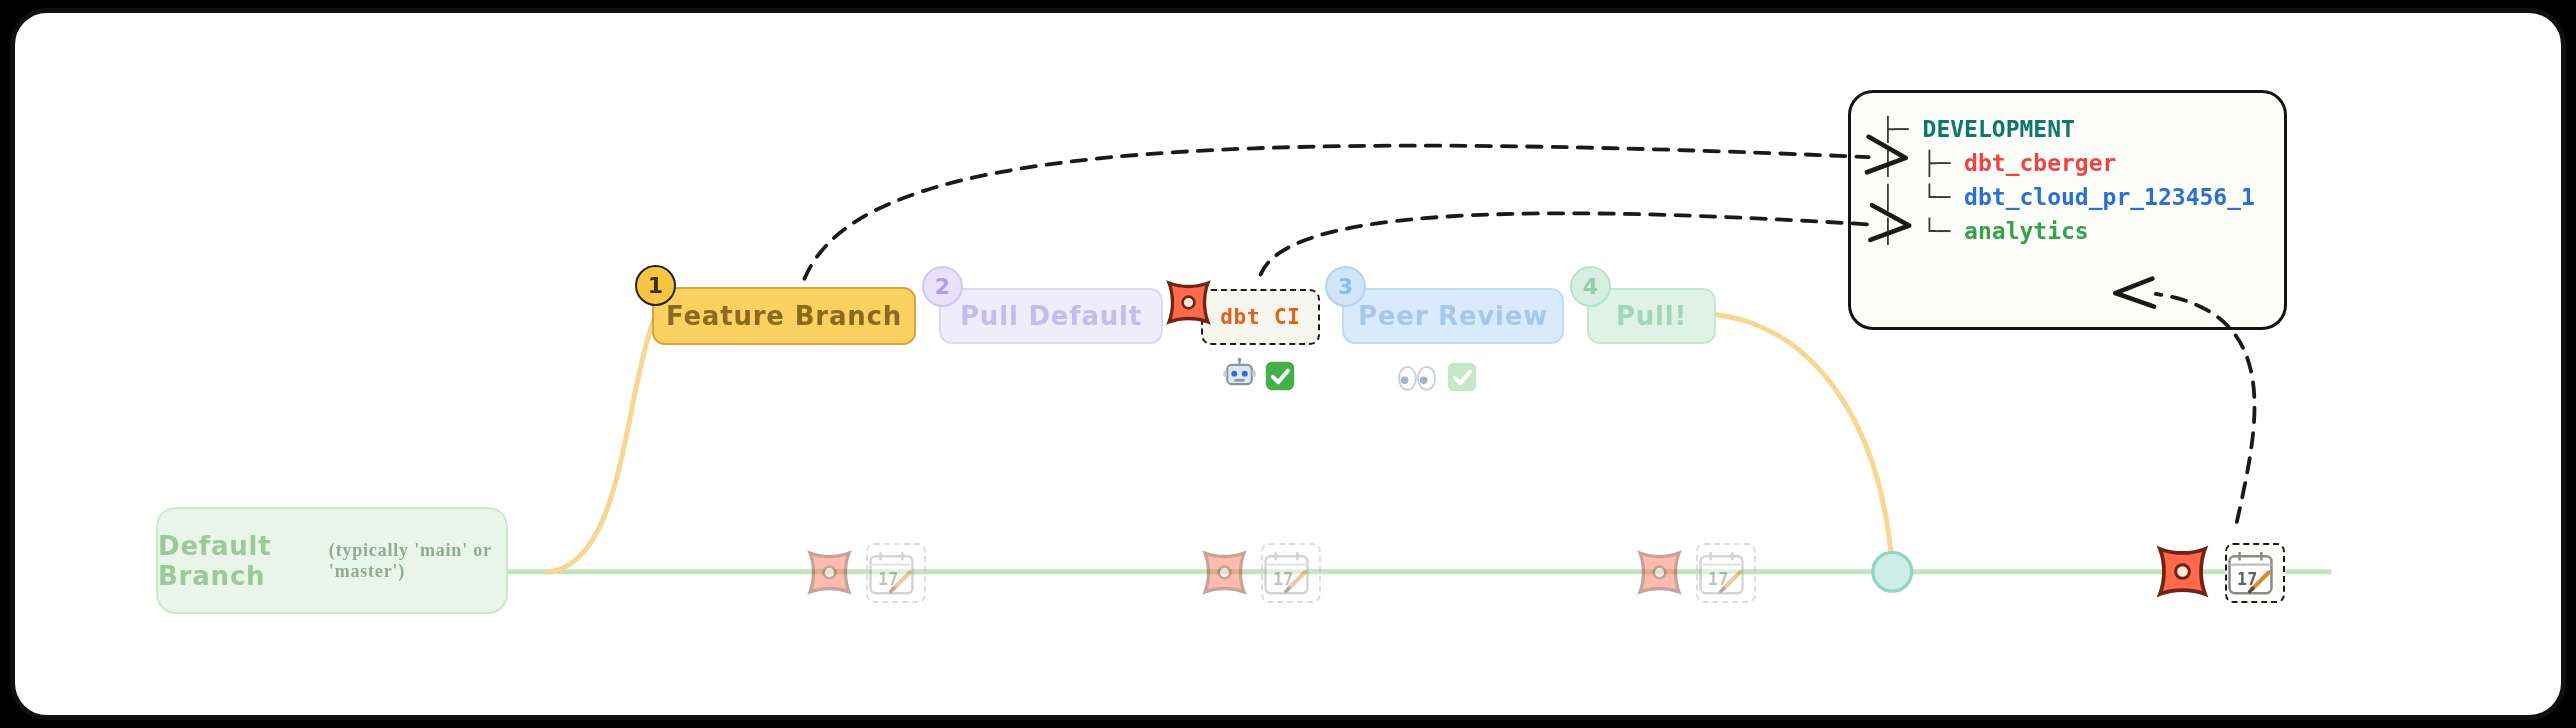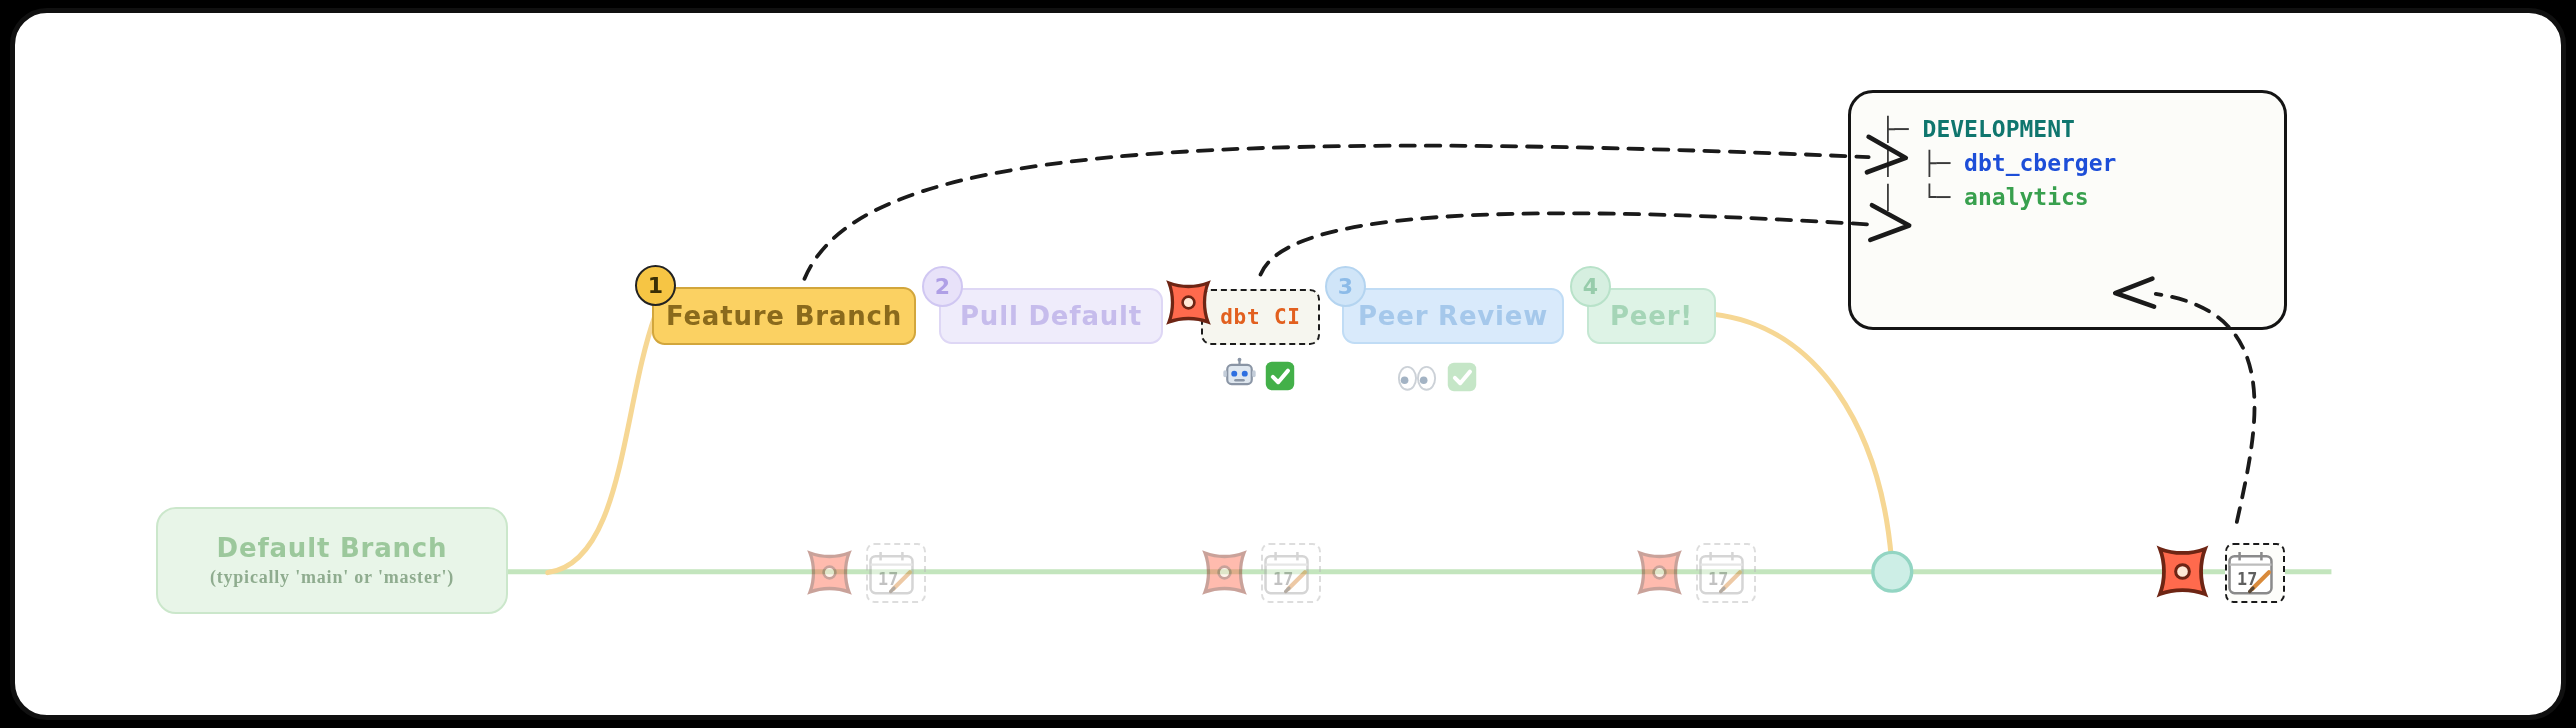--- a/index.html
+++ b/index.html
@@ -2,21 +2,21 @@
 <html style="font-size:13.5px"><head>
 <meta charset="utf-8">
 <style>
   html,body{margin:0;padding:0;background:#000;}
   #canvas{position:relative;width:2576px;height:728px;background:#000;font-family:"DejaVu Sans",sans-serif;overflow:hidden;}
   #frame{position:absolute;left:10px;top:8.4px;right:10px;bottom:8.4px;background:#ffffff;border:5px solid #101010;border-radius:37px;}
   svg.layer{position:absolute;left:0;top:0;width:2576px;height:728px;pointer-events:none;}
 
   
   .box{position:absolute;display:flex;align-items:center;justify-content:center;border-radius:12.7px;font-weight:bold;font-size:26px;letter-spacing:0.8px;}
-  .box-default{left:156px;top:507px;width:348px;height:103px;background:#e8f5e8;border:2.5px solid #cbe7cb;border-radius:20px;flex-direction:column;gap:3.4px;}
+  .box-default{left:156px;top:507px;width:348px;height:103px;background:#e8f5e8;border:2.5px solid #cbe7cb;border-radius:20px;flex-direction:row;gap:3.4px;}
   .box-default .t1{color:#9cc89c;font-size:26px;font-weight:bold;}
   .box-default .t2{color:#8fac8f;font-size:18px;font-weight:bold;font-family:Liberation Serif, serif;}
   .box-feature{left:652px;top:287px;width:260px;height:54px;background:#fbd162;border:2.5px solid #d2a63c;color:#8a6a1c;}
   .box-pr{left:939px;top:288px;width:220px;height:52px;background:#efecfb;border:2.5px solid #ded7f5;color:#c6bcec;}
   .box-dbtci{left:1201px;top:289px;width:115px;height:52px;background:#f6f6ef;border:2.5px dashed #1c1c1c;border-radius:10px;color:#e2601f;font-family:"DejaVu Sans Mono",monospace;font-size:21px;}
   .box-review{left:1342px;top:288px;width:218px;height:52px;background:#d9eafb;border:2.5px solid #c0dcf5;color:#a5c8eb;}
   .box-merge{left:1587px;top:288px;width:125px;height:52px;background:#def3e6;border:2.5px solid #c4e7d2;color:#a5d5b7;}
 
   .num{position:absolute;left:-18.6px;top:-24px;width:37px;height:37px;border-radius:50%;display:flex;align-items:center;justify-content:center;font-size:22px;font-weight:bold;border:2.5px solid;}
   .num1{background:#f6c544;border-color:#222;color:#3a2f05;}
@@ -171,21 +171,21 @@
     <span>dbt CI</span>
   </div>
 
   <div class="box box-review">
     <div class="num num3">3</div>
     <span>Peer Review</span>
   </div>
 
   <div class="box box-merge">
     <div class="num num4">4</div>
-    <span>Peer!</span>
+    <span>Pull!</span>
   </div>
 
   <span class="badge" style="left:1222px;top:357px;width:35px;height:35px">
     <svg viewBox="0 0 40 40">
         <line x1="20" y1="3" x2="20" y2="9" stroke="#8a95a5" stroke-width="2.5"></line>
         <circle cx="20" cy="3" r="2.2" fill="#8a95a5"></circle>
         <rect x="6" y="9" width="28" height="22" rx="5" fill="#dfe7ef" stroke="#8a95a5" stroke-width="2.5"></rect>
         <circle cx="14" cy="19" r="3.4" fill="#2e6fe0"></circle>
         <circle cx="26" cy="19" r="3.4" fill="#2e6fe0"></circle>
         <rect x="14" y="25" width="12" height="3" rx="1.5" fill="#8a95a5"></rect>
@@ -210,21 +210,22 @@
   </span>
   <span class="badge" style="left:1446px;top:361px;width:32px;height:32px;opacity:.3">
     <svg viewBox="0 0 36 36">
         <rect x="2" y="2" width="32" height="32" rx="7" fill="#43b049"></rect>
         <polyline points="10,19 16,25 27,12" fill="none" stroke="#fff" stroke-width="4.5" stroke-linecap="round" stroke-linejoin="round"></polyline>
       </svg>
   </span>
 
   <div class="tree-panel">
     <div class="tree-line"><span class="tree-prefix">├─ </span><span class="tree-name" style="color: #0f766e;">DEVELOPMENT</span></div>
-    <div class="tree-line"><span class="tree-prefix">│  ├─ </span><span class="tree-name" style="color: #1d4ed8;">dbt_cberger</span></div>
+    <div class="tree-line"><span class="tree-prefix">│  ├─ </span><span class="tree-name" style="color: #ef4444;">dbt_cberger</span></div>
+    <div class="tree-line"><span class="tree-prefix">│  └─ </span><span class="tree-name" style="color: rgb(43, 111, 211);">dbt_cloud_pr_123456_1</span></div>
     <div class="tree-line"><span class="tree-prefix">│  └─ </span><span class="tree-name" style="color: rgb(56, 160, 78);">analytics</span></div>
   </div>
 
   <svg class="layer" viewBox="0 0 3049 862" width="2576" height="728">
     <path class="dash" d="M 952 330 C 1012 188 1330 148 2212 186"></path>
     <polyline class="ah" points="2212,162 2256,187 2210,204"></polyline>
     <path class="dash" d="M 1492 325 C 1522 252 1762 238 2216 266"></path>
     <polyline class="ah" points="2216,243 2260,267 2214,284"></polyline>
     <path class="dash" d="M 2648 618 C 2672 508 2706 370 2552 348"></path>
     <polyline class="ah" points="2548,330 2504,347 2550,363"></polyline>

